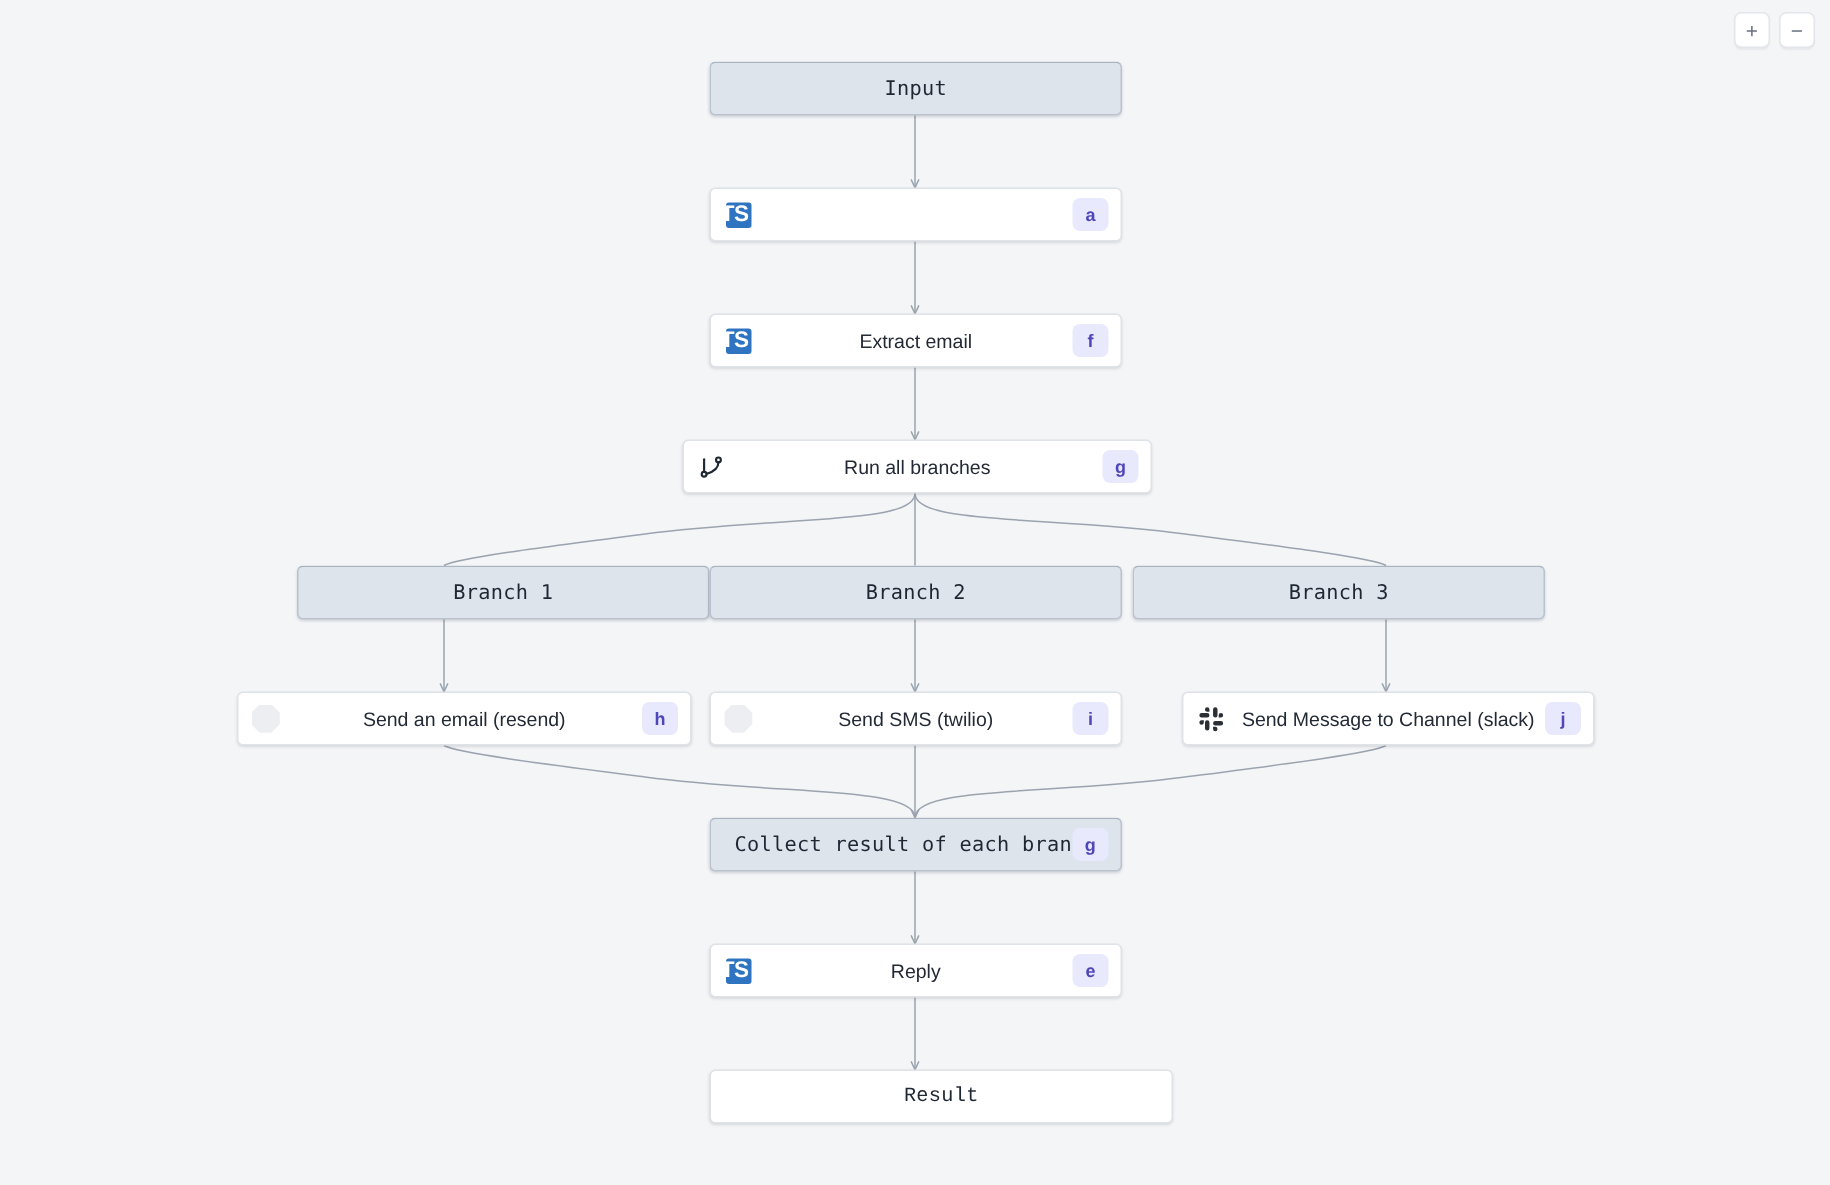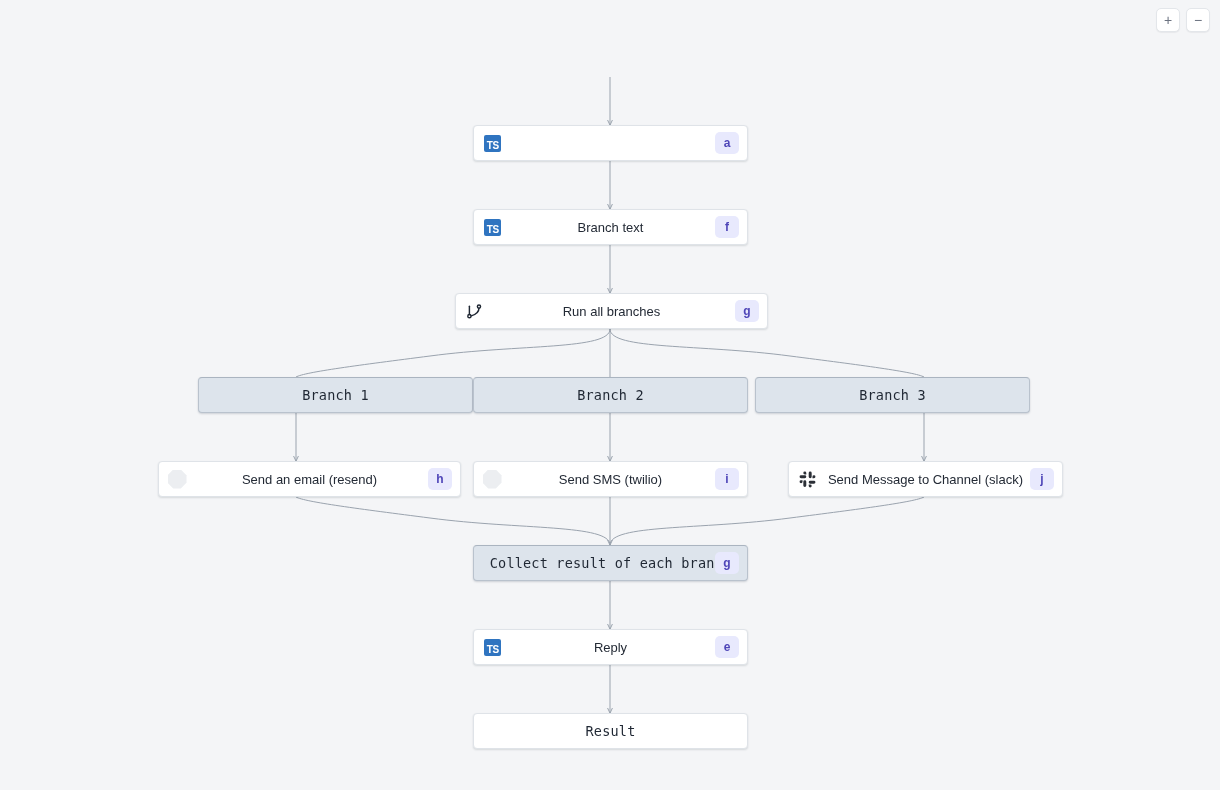--- a/index.html
+++ b/index.html
@@ -84,21 +84,21 @@
   .node.struct .badge{background:#e8e9fd;}
 
   
   .ts-icon{
     width:17px;height:17px;
     background:#2f74c0;
     border-radius:2px;
     color:#fff;
     font-family:"Liberation Sans",sans-serif;
     font-weight:bold;
-    font-size:10px;
+    font-size:15px;
     display:flex;align-items:flex-end;justify-content:flex-end;
     padding:0 1.5px 0.5px 0;
     box-sizing:border-box;
     letter-spacing:-0.3px;
   }
   
   .ph-icon{
     width:19px;height:19px;
     background:#eceef1;
     clip-path:polygon(30% 0,70% 0,100% 30%,100% 70%,70% 100%,30% 100%,0 70%,0 30%);
@@ -151,33 +151,36 @@
 
       <path d="M296,497 C305,502 360,509 430,518 C520,530 610,524 610,545"></path>
       <path d="M610,497 L610,545" marker-end="url(#arrow)"></path>
       <path d="M924,497 C915,502 860,509 790,518 C700,530 610,524 610,545"></path>
 
       <path d="M610,581 L610,629" marker-end="url(#arrow)"></path>
       <path d="M610,665 L610,713" marker-end="url(#arrow)"></path>
     </g>
   </svg>
 
+  <div class="node struct" style="left:473px;top:41px;width:275px;">
+    <span class="label">Input</span>
+  </div>
 
   <div class="node step" style="left:473px;top:125px;width:275px;">
     <span class="icon-slot">
       <span class="ts-icon">TS</span>
     </span>
     <span class="badge">a</span>
   </div>
 
   <div class="node step" style="left:473px;top:209px;width:275px;">
     <span class="icon-slot">
       <span class="ts-icon">TS</span>
     </span>
-    <span class="label">Branch text</span>
+    <span class="label">Extract email</span>
     <span class="badge">f</span>
   </div>
 
   <div class="node step" style="left:455px;top:293px;width:313px;">
     <span class="icon-slot">
       <svg width="17" height="17" viewBox="0 0 16 16" fill="none" stroke="#1f2733" stroke-width="1.35" stroke-linecap="round" stroke-linejoin="round">
         <circle cx="3.2" cy="12.4" r="1.5"></circle>
         <circle cx="12.2" cy="3.4" r="1.5"></circle>
         <path d="M3.2,10.9 L3.2,3.0"></path>
         <path d="M12.2,4.9 C12.2,9.6 7.9,11.2 5.0,12.1"></path>
@@ -234,21 +237,21 @@
   </div>
 
   <div class="node step" style="left:473px;top:629px;width:275px;">
     <span class="icon-slot">
       <span class="ts-icon">TS</span>
     </span>
     <span class="label">Reply</span>
     <span class="badge">e</span>
   </div>
 
-  <div class="node step mono" style="left:473px;top:713px;width:275px;">
+  <div class="node step mono" style="left:473px;top:713px;width:309px;font-family:Liberation Mono, monospace;">
     <span class="label">Result</span>
   </div>
 
   <div id="zoom-controls">
     <div class="zoom-btn">+</div>
     <div class="zoom-btn">−</div>
   </div>
 
 </div>
 

